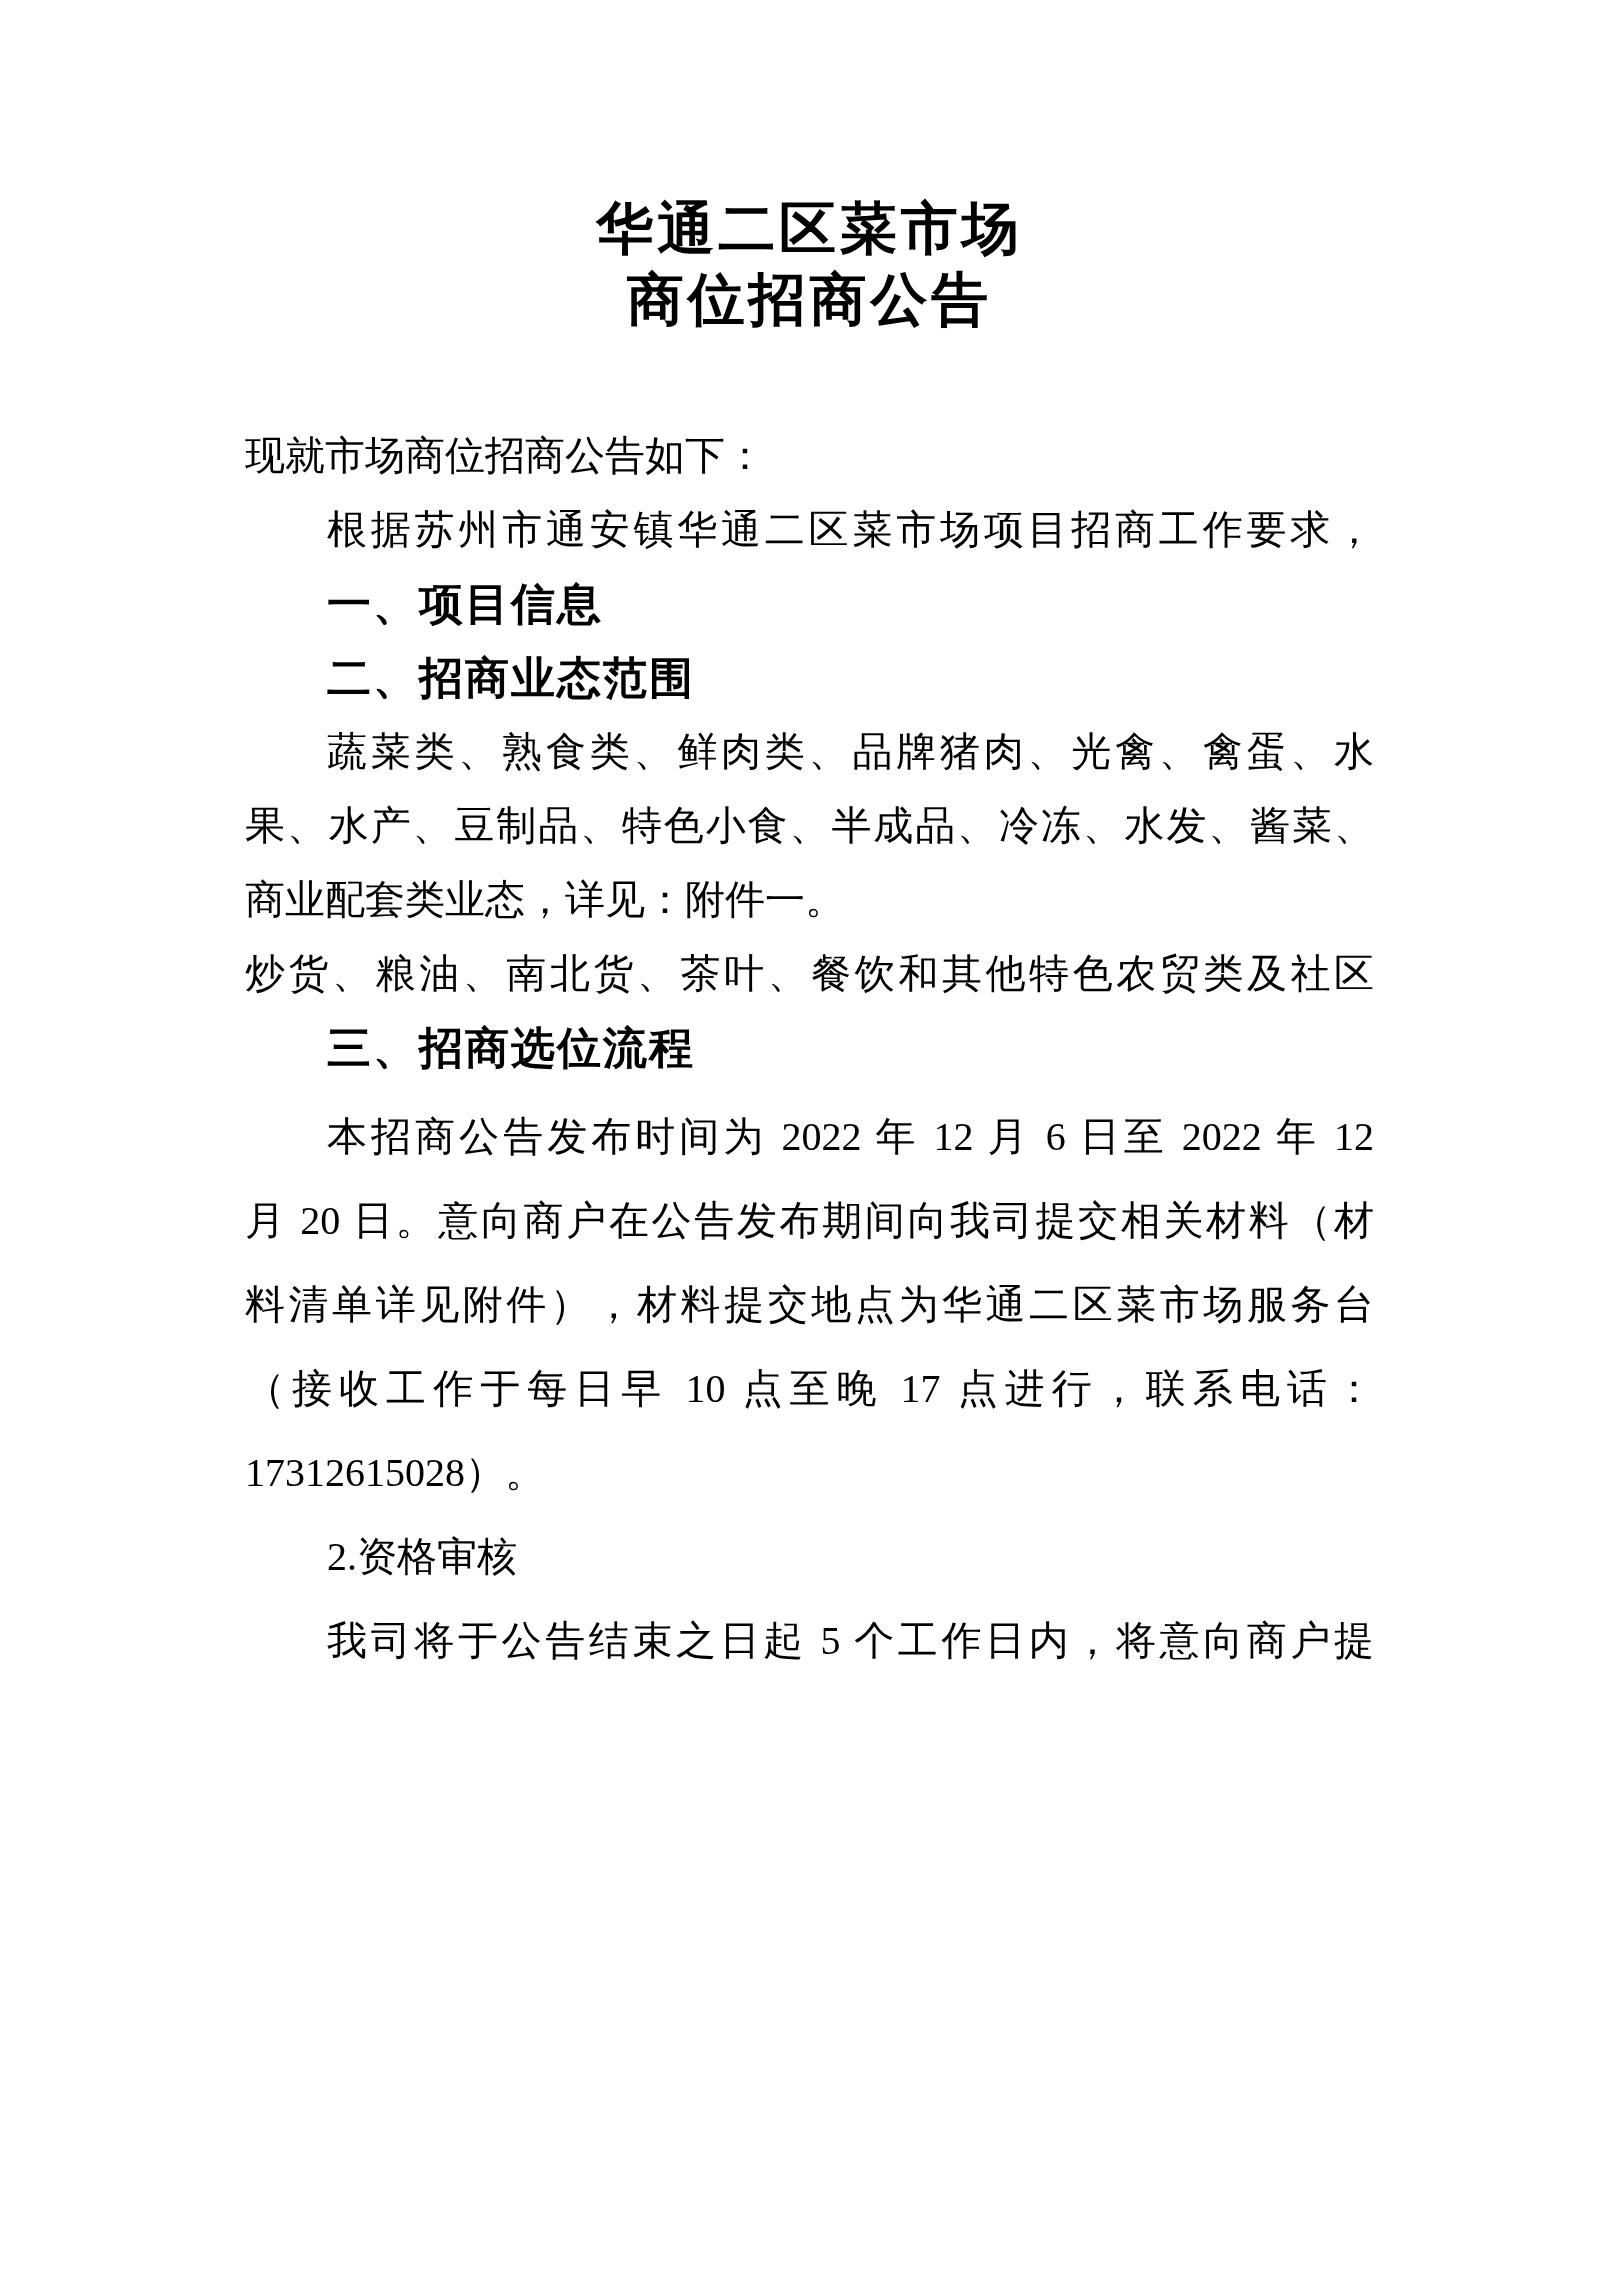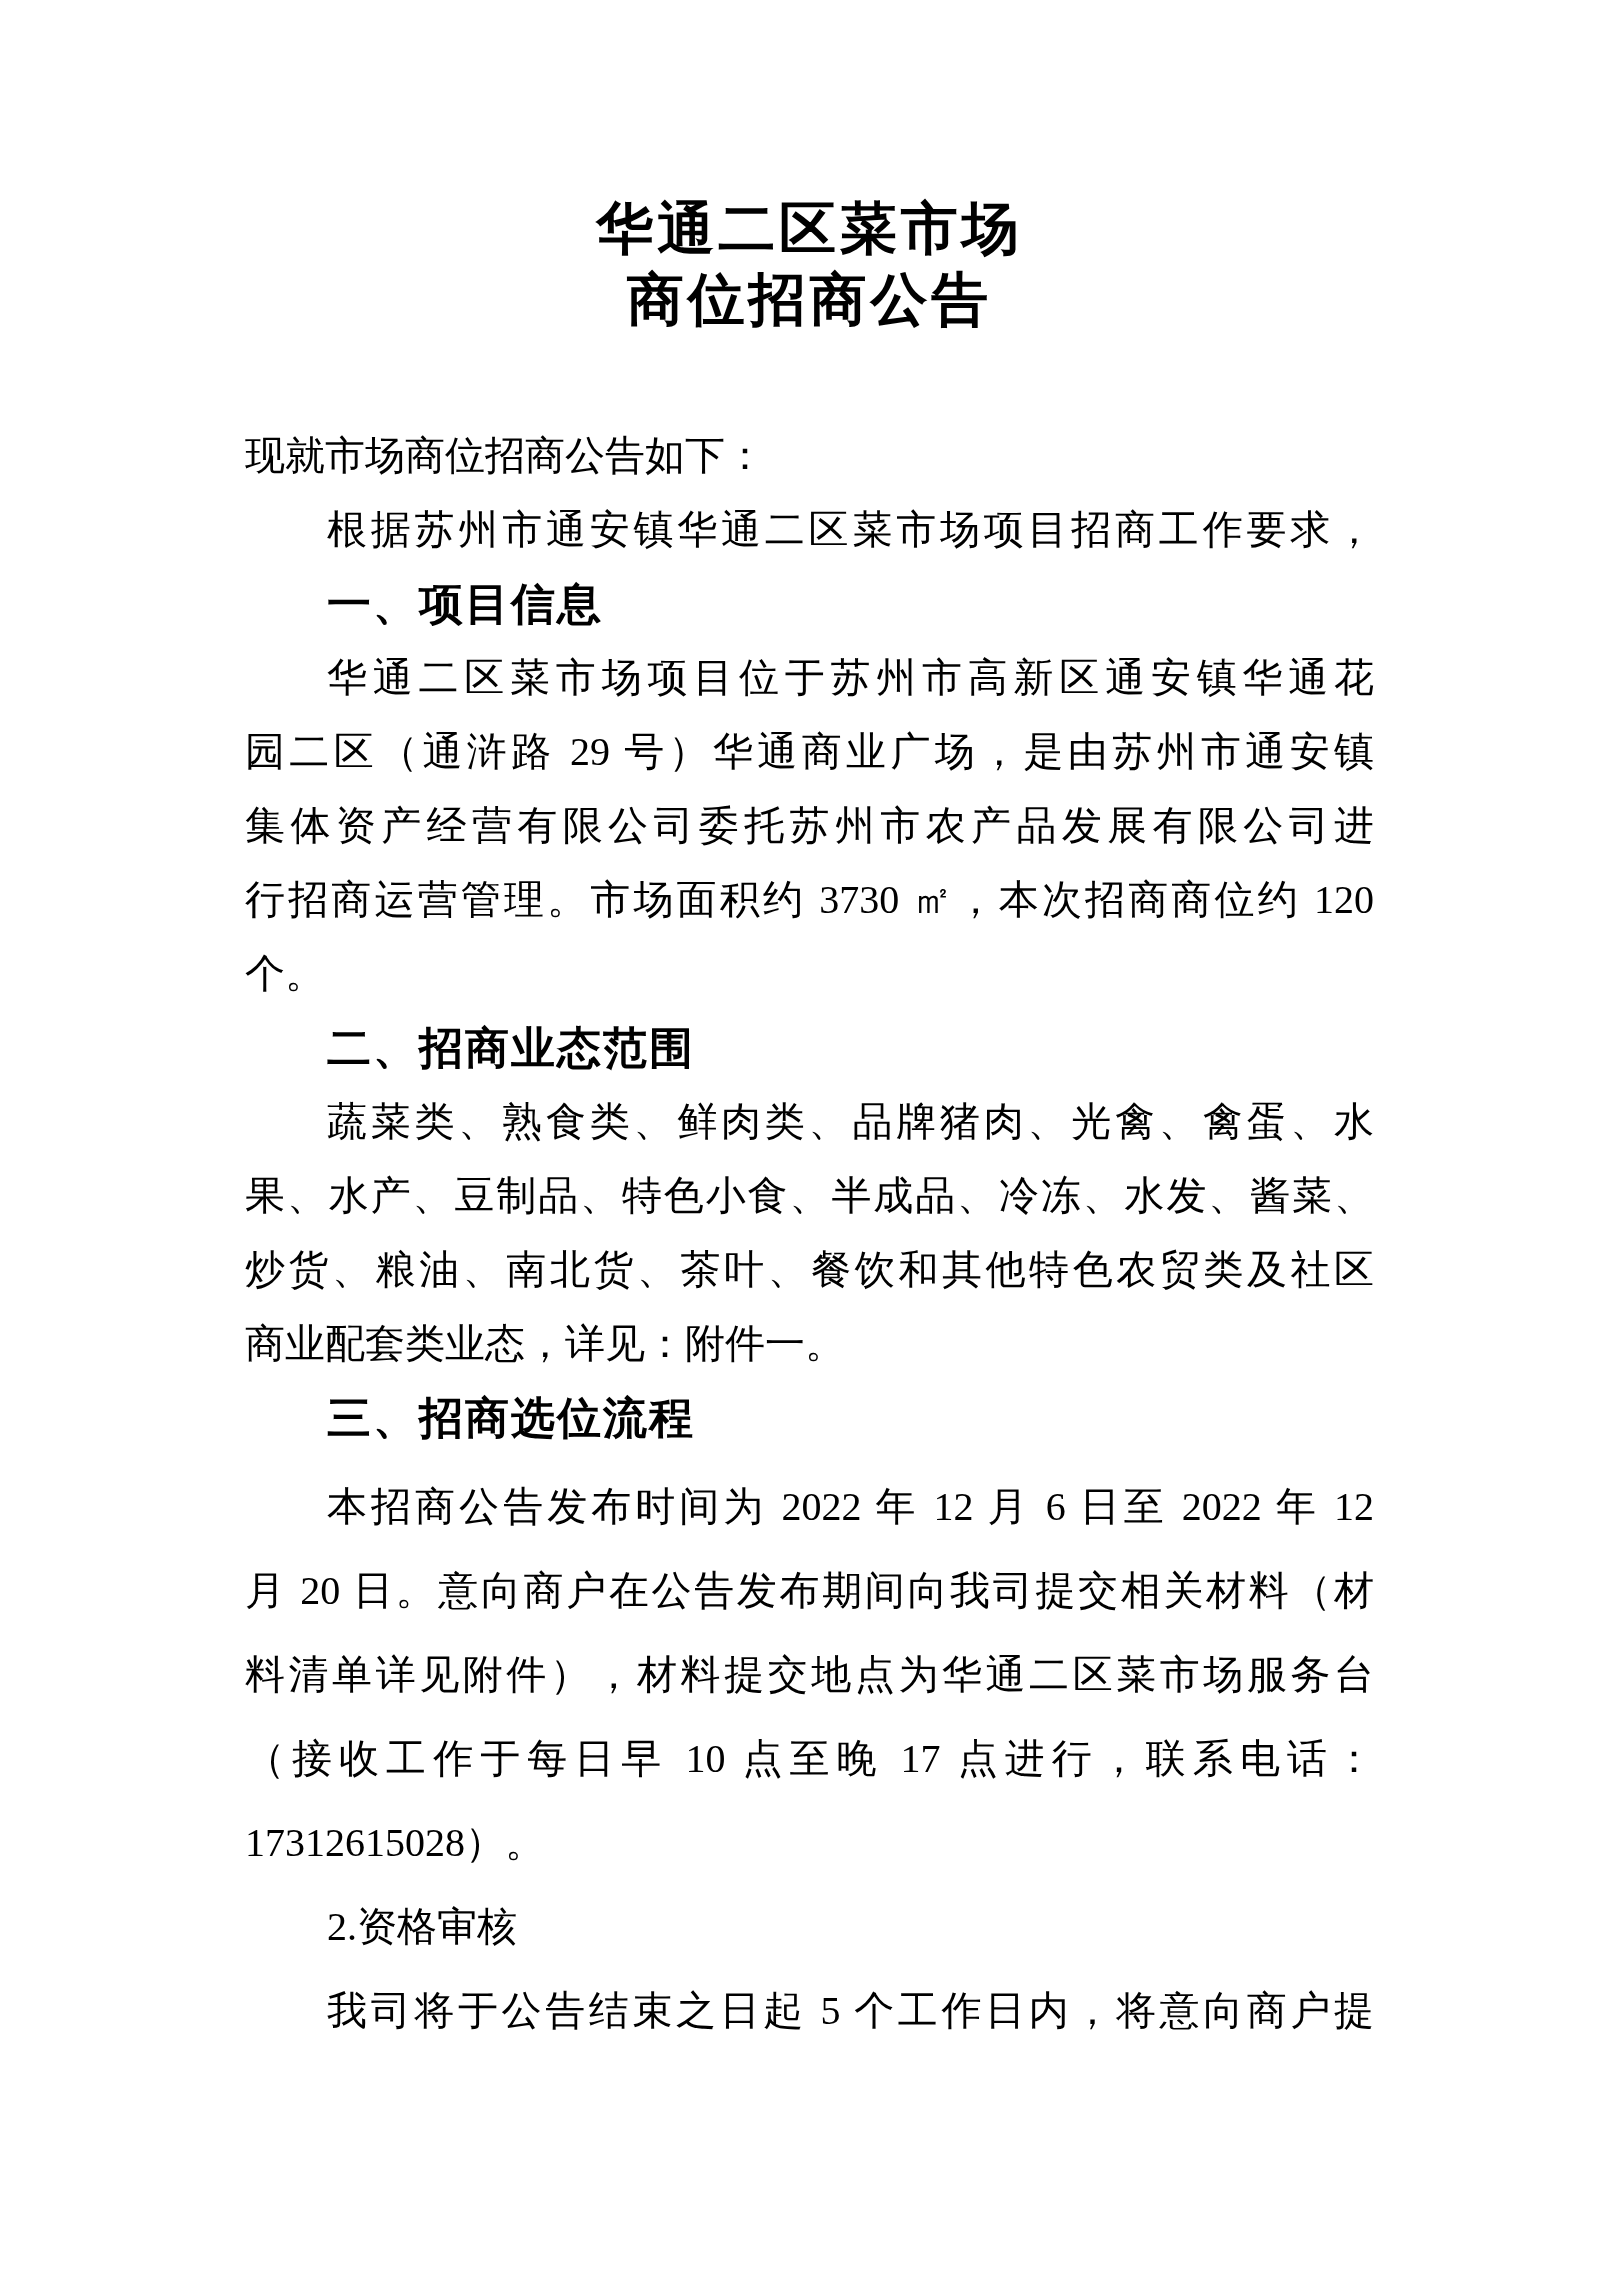--- a/index.html
+++ b/index.html
@@ -74,35 +74,28 @@
         <div class="line">商位招商公告</div>
       </div>
 
     <div class="para intro">
         <div class="line">现就市场商位招商公告如下：</div>
         <div class="line jfull ind">根据苏州市通安镇华通二区菜市场项目招商工作要求，</div>
       </div>
 
     <div class="line heading ind">一、项目信息</div>
 
-    <div class="para">
-        <div class="line jfull ind">华通二区菜市场项目位于苏州市高新区通安镇华通花</div>
-        <div class="line jfull">园二区（通浒路 29 号）华通商业广场，是由苏州市通安镇</div>
-        <div class="line jfull">集体资产经营有限公司委托苏州市农产品发展有限公司进</div>
-        <div class="line jfull">行招商运营管理。市场面积约 3730 ㎡，本次招商商位约 120</div>
-        <div class="line">个。</div>
-      </div>
 
     <div class="line heading ind">二、招商业态范围</div>
 
     <div class="para">
         <div class="line jfull ind">蔬菜类、熟食类、鲜肉类、品牌猪肉、光禽、禽蛋、水</div>
         <div class="line jfull">果、水产、豆制品、特色小食、半成品、冷冻、水发、酱菜、</div>
+        <div class="line">商业配套类业态，详见：附件一。</div>
         <div class="line jfull">炒货、粮油、南北货、茶叶、餐饮和其他特色农贸类及社区</div>
-        <div class="line">商业配套类业态，详见：附件一。</div>
       </div>
 
     <div class="line heading ind">三、招商选位流程</div>
 
 
     <div class="para loose submit-para">
         <div class="line jfull ind">本招商公告发布时间为 2022 年 12 月 6 日至 2022 年 12</div>
         <div class="line jfull">月 20 日。意向商户在公告发布期间向我司提交相关材料（材</div>
         <div class="line jfull">料清单详见附件），材料提交地点为华通二区菜市场服务台</div>
         <div class="line jfull">（接收工作于每日早 10 点至晚 17 点进行，联系电话：</div>

